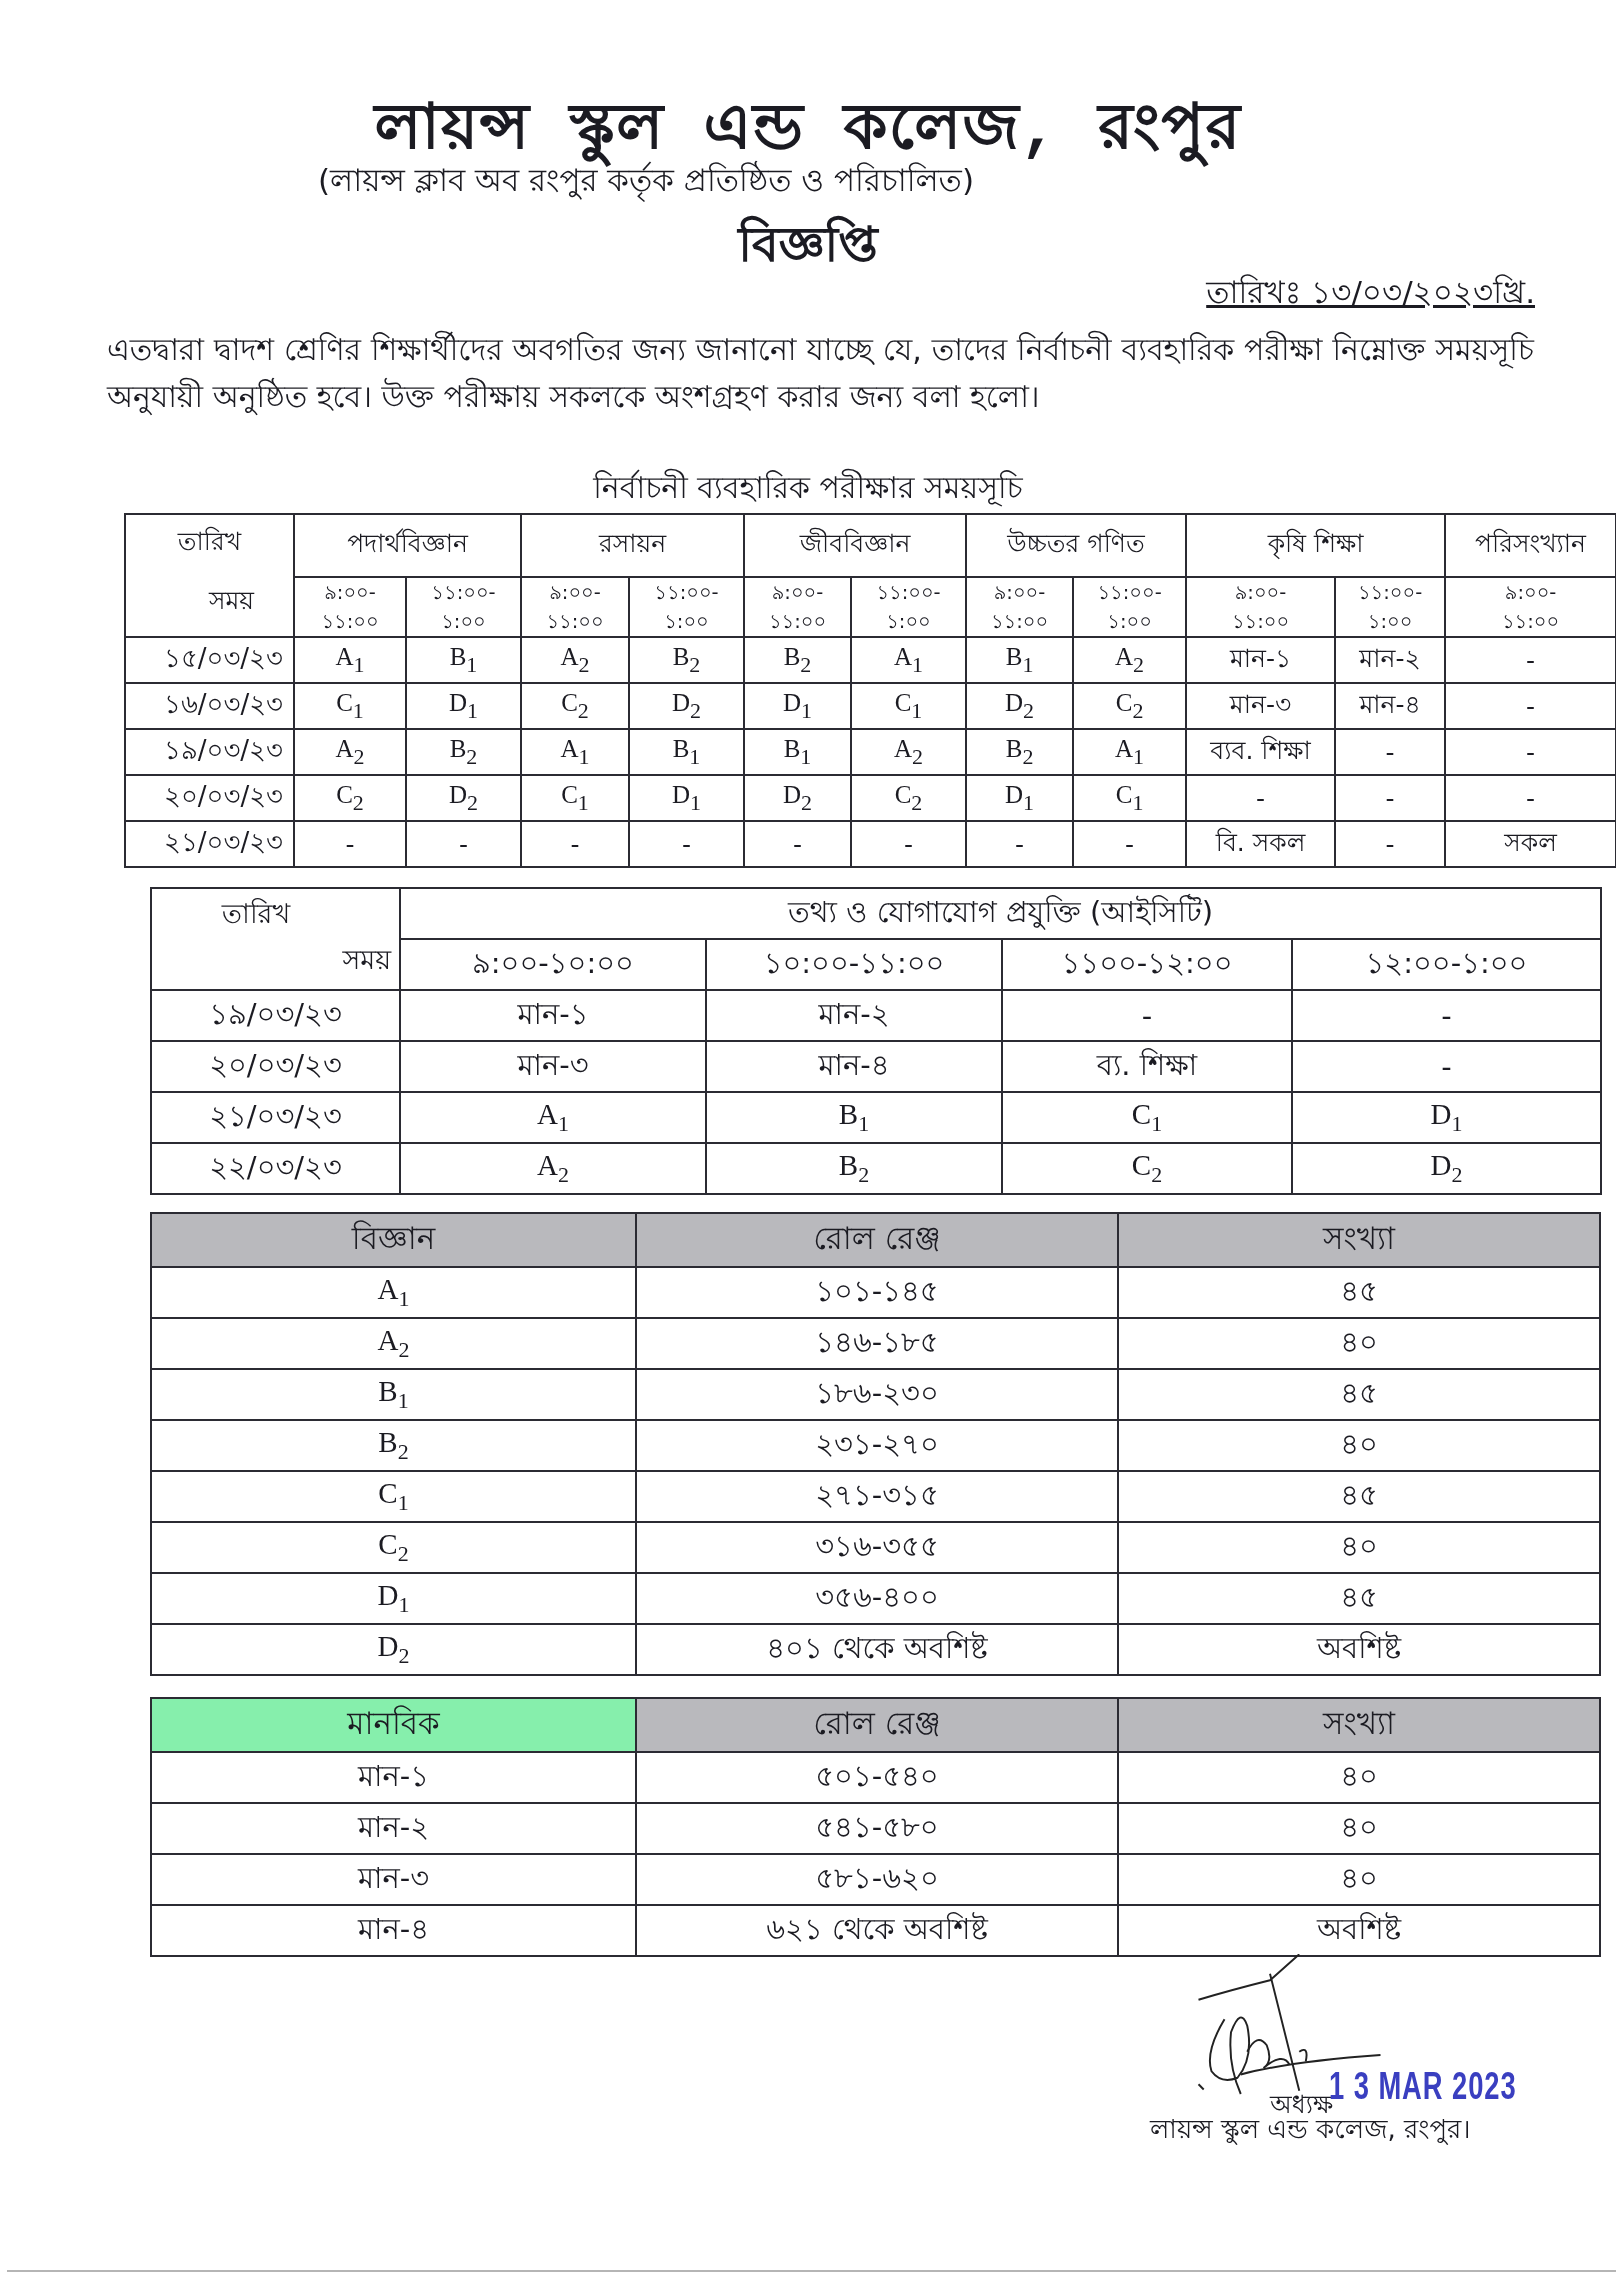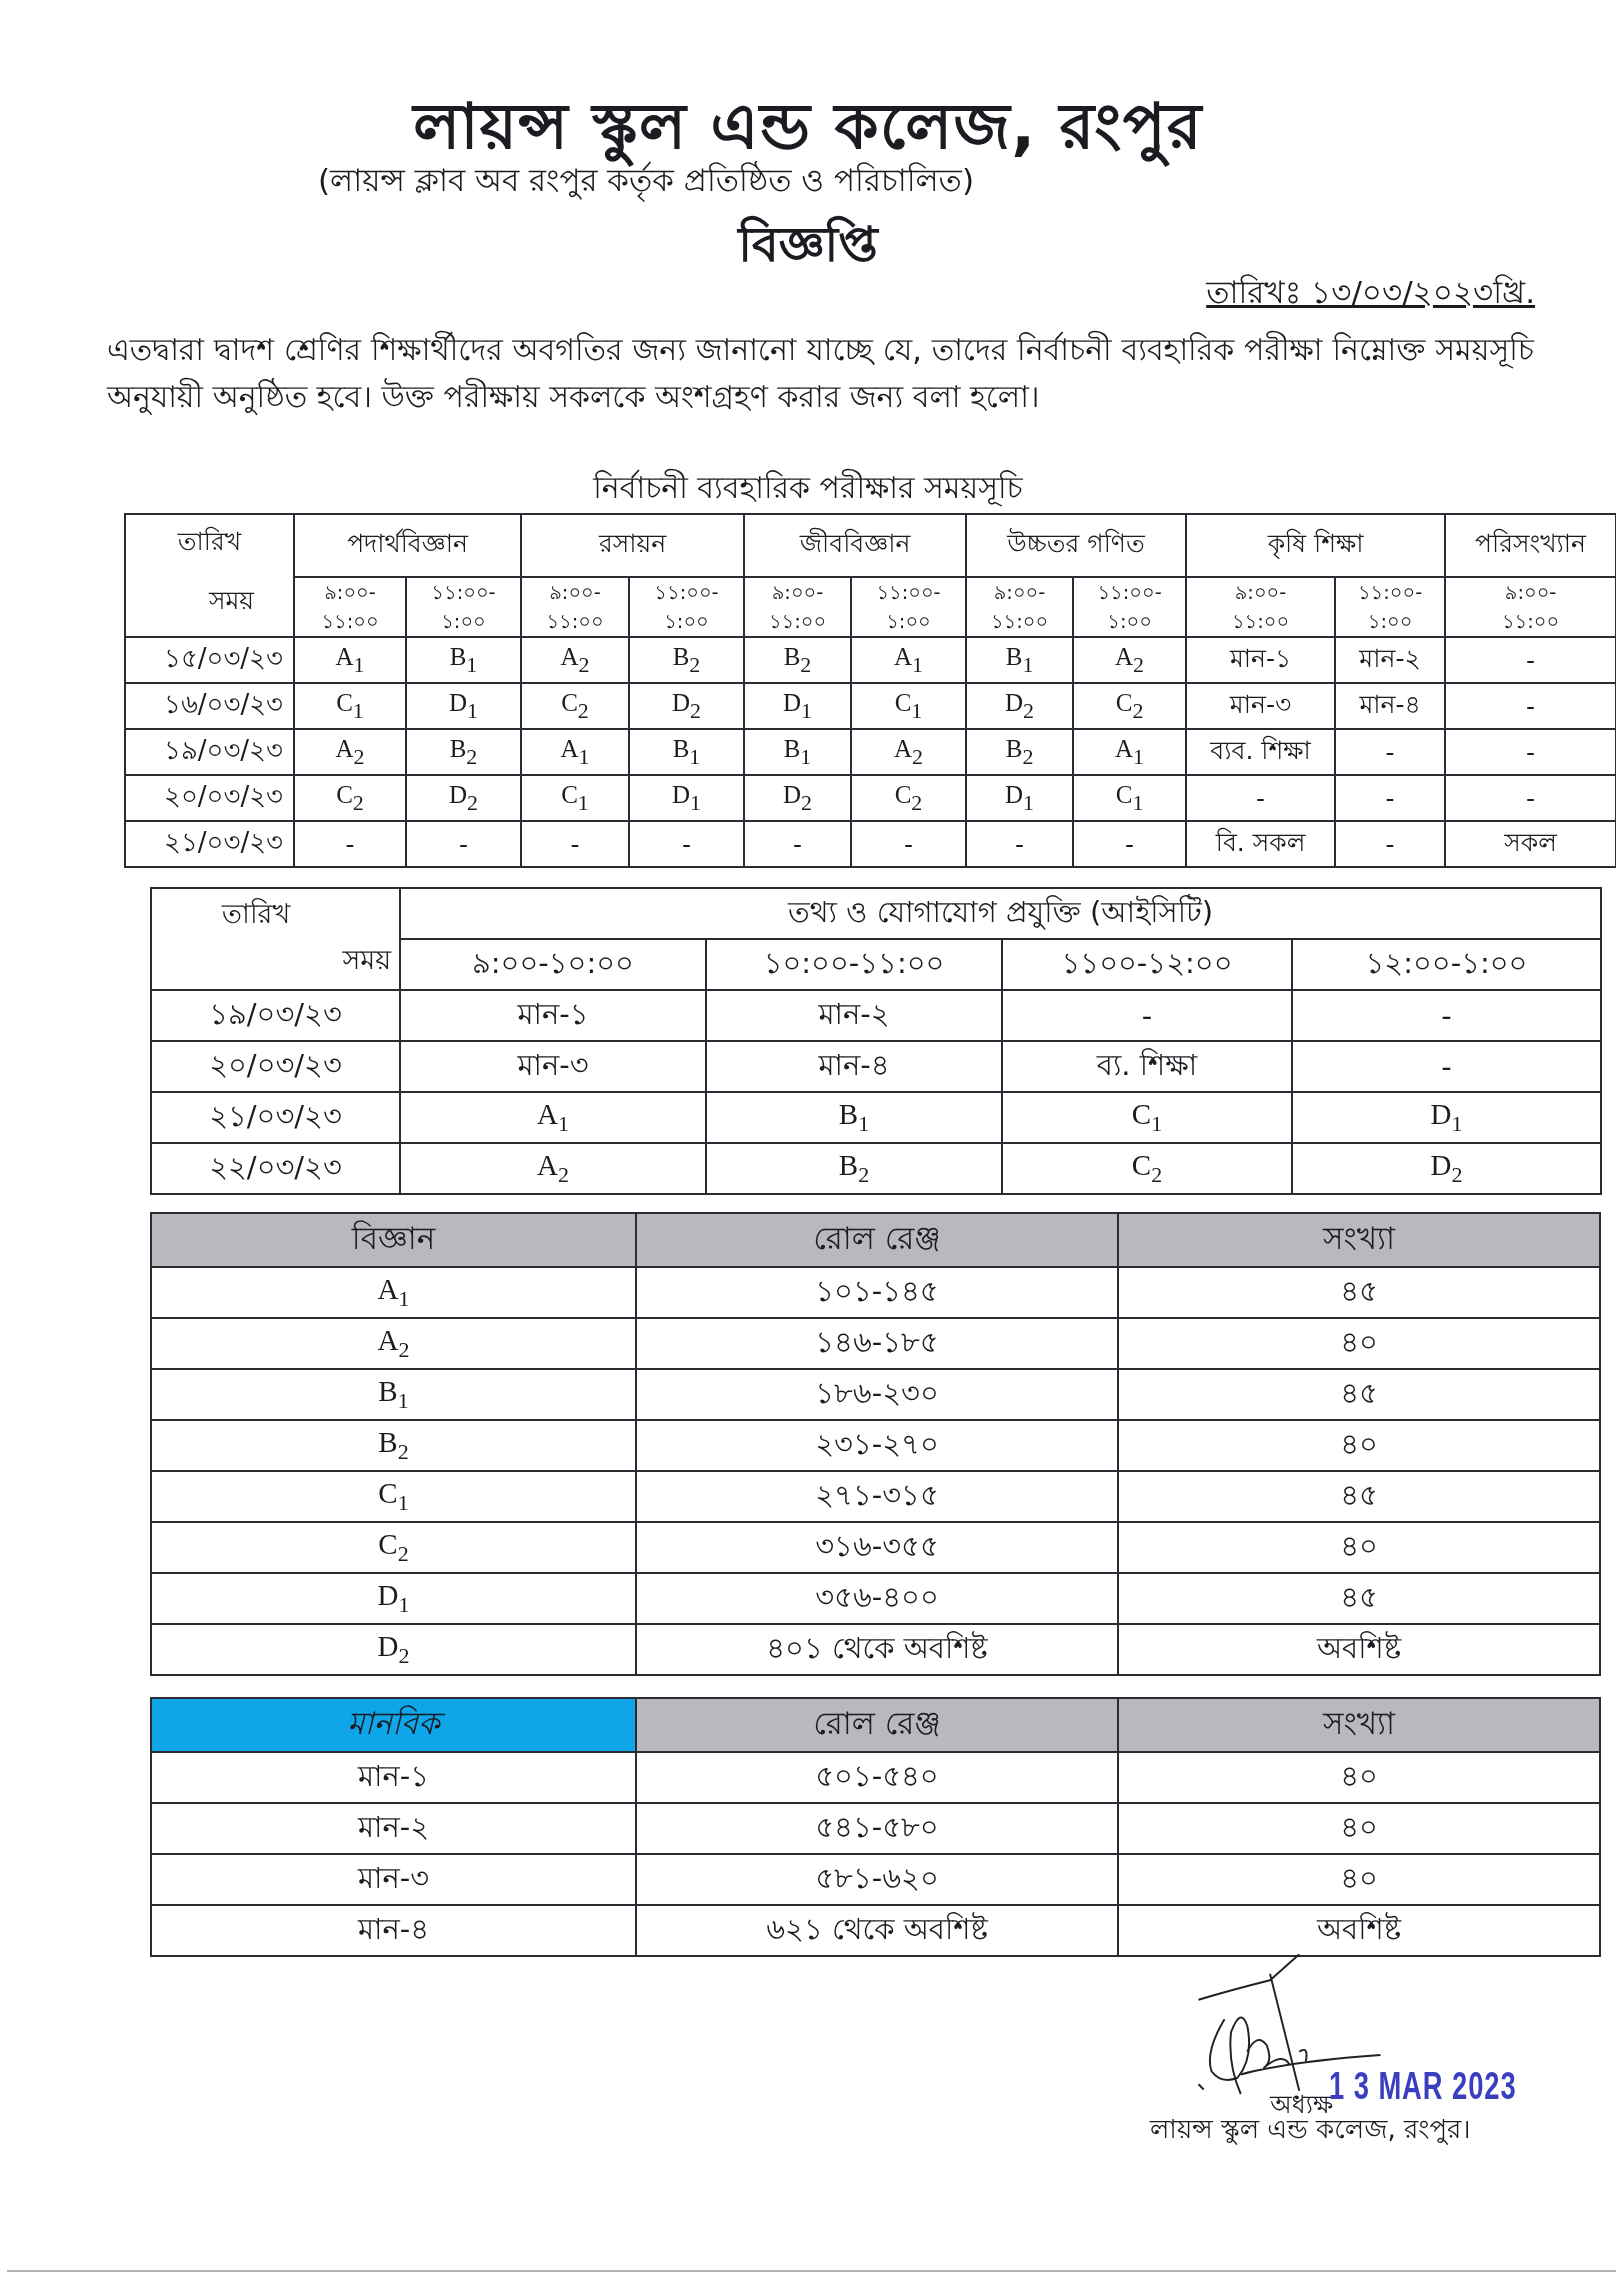--- a/index.html
+++ b/index.html
@@ -1,20 +1,20 @@
 <!DOCTYPE html>
 <html style="font-size:10.4px"><head>
 <meta charset="utf-8">
 <style>
   html, body { margin: 0; padding: 0; }
   body { width: 1616px; height: 2284px; background: #ffffff; position: relative; overflow: hidden;
          font-family: "DejaVu Sans", sans-serif; color: #1b1b22; }
   .abs { position: absolute; }
   .center { text-align: center; }
-  #title { left: 0; width: 1616px; top: 78px; font-size: 63px; font-weight: bold; letter-spacing: 1.3px; }
+  #title { left: 0; width: 1616px; top: 78px; font-size: 63px; font-weight: bold; letter-spacing: 1.3px; font-family: Liberation Mono, monospace; }
   #subtitle { left: 0; width: 1292px; top: 156px; font-size: 31px; }
   #notice-heading { left: 0; width: 1616px; top: 208px; font-size: 48px; font-weight: bold; }
   #notice-date { right: 81px; top: 268px; font-size: 31px; text-decoration: underline; }
   #notice-body { left: 107px; width: 1427px; top: 326px; font-size: 30px; line-height: 47px; text-align: justify; }
   #schedule-caption { left: 0; width: 1616px; top: 464px; font-size: 30px; }
 
   table { border-collapse: collapse; position: absolute; table-layout: fixed; margin-left: 48px; }
   td, th { border: 2px solid #2b2b33; text-align: center; vertical-align: middle; padding: 0; font-weight: normal; }
   .latin { font-family: "Liberation Serif", serif; font-size: 36px; }
   .latin sub { font-size: 22px; vertical-align: -6.5px; }
@@ -322,21 +322,21 @@
 </table>
 
 <table id="humanities-table" class="range-table">
   <colgroup>
       <col style="width:485px">
       <col style="width:482px">
       <col style="width:482px">
     </colgroup>
   <thead>
     <tr>
-      <th style="background: #0ea5e9; font-style: italic;">মানবিক</th>
+      <th style="background: #86efac;">মানবিক</th>
       <th style="background: rgb(185, 185, 189);">রোল রেঞ্জ</th>
       <th style="background: rgb(185, 185, 189);">সংখ্যা</th>
     </tr>
   </thead>
   <tbody id="humanities-body">
       <tr>
         <td>মান-১</td>
         <td>৫০১-৫৪০</td>
         <td>৪০</td>
       </tr>

